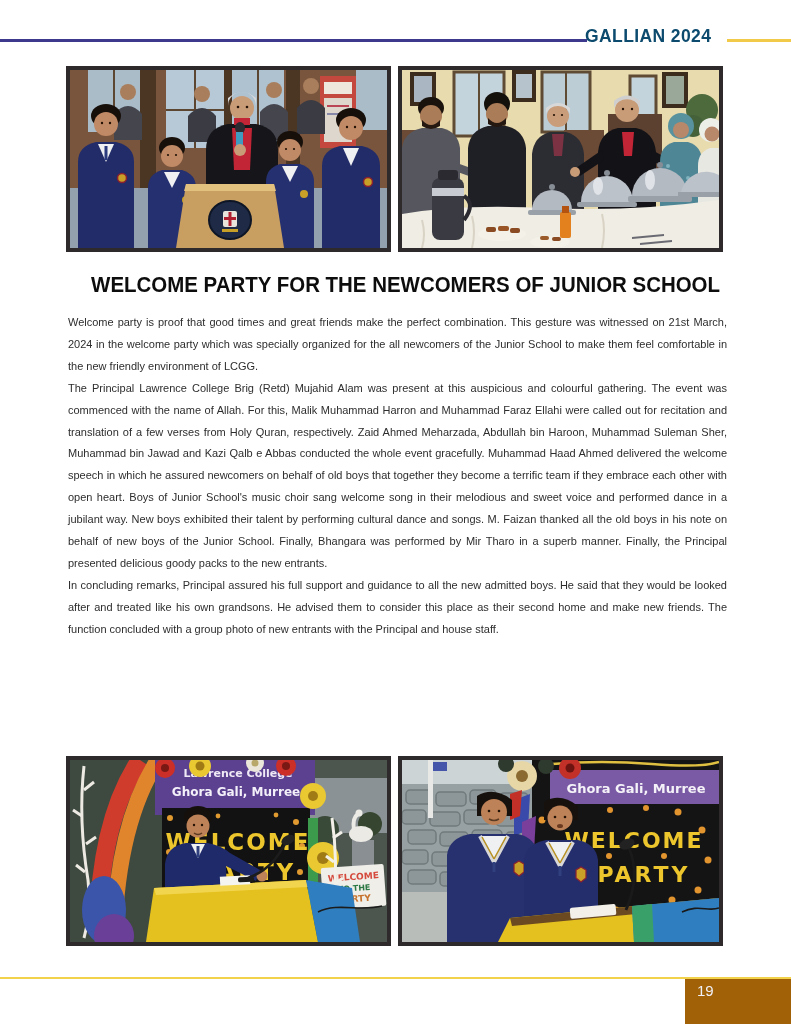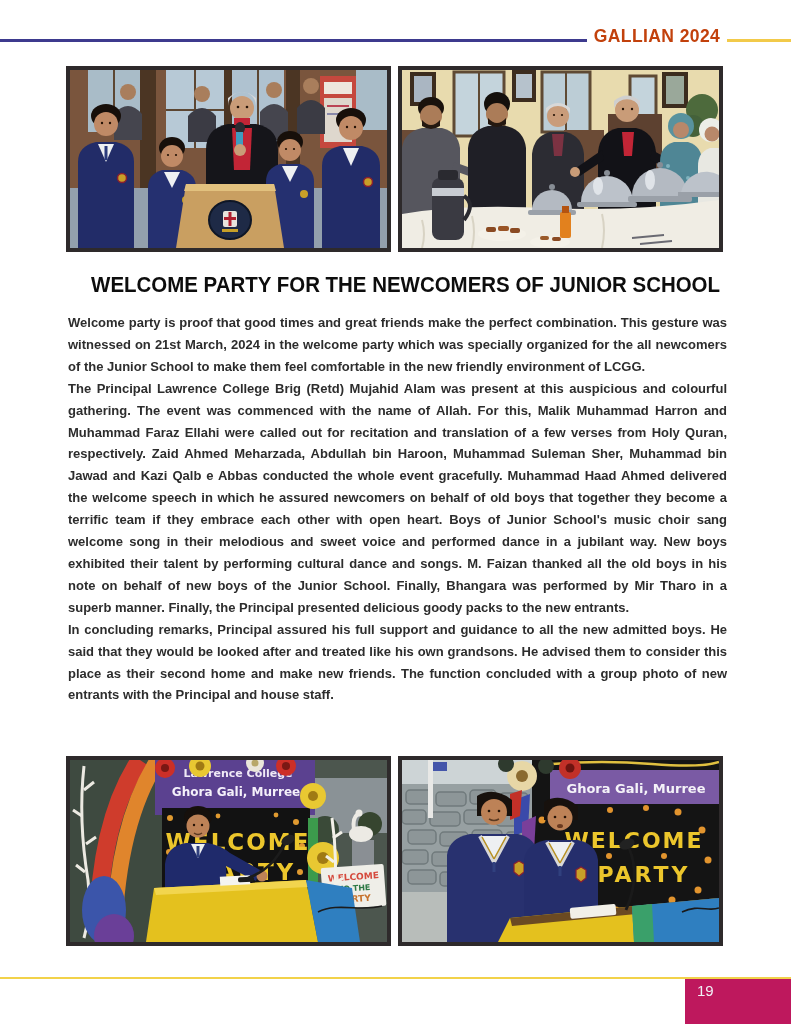--- a/index.html
+++ b/index.html
@@ -5,44 +5,44 @@
   * { margin:0; padding:0; box-sizing:border-box; }
   html,body { background:#ffffff; }
   .page {
     position:relative; width:791px; height:1024px; margin:0 auto;
     background:#ffffff; overflow:hidden;
     font-family:"Liberation Sans", sans-serif;
   }
   
   .hdr-rule-left { position:absolute; top:39px; left:0; width:587px; height:3px; background:#3d3a8e; }
   .hdr-title {
-    position:absolute; top:26px; left:585px; width:144px; text-align:center;
-    font-size:17.5px; font-weight:bold; color:#c2410c; letter-spacing:0.4px; white-space:nowrap;
+    position:absolute; top:26px; left:585px; width:144px; text-align:left;
+    font-size:17.5px; font-weight:bold; color:#0c4a6e; letter-spacing:0.4px; white-space:nowrap;
   }
   .hdr-rule-right { position:absolute; top:39px; left:727px; width:64px; height:3px; background:#f2ca4a; }
   
   .photo { position:absolute; border:4px solid #2e2a2b; background:#888; line-height:0; }
   .photo svg { display:block; }
   .photo-tl { top:66px; left:66px; }
   .photo-tr { top:66px; left:398px; }
   .photo-bl { top:756px; left:66px; }
   .photo-br { top:756px; left:398px; }
   
   .article { position:absolute; top:272px; left:68px; width:659px; color:#2d2d2d; }
   .article h1 {
     font-size:22px; font-weight:bold; color:#0d0d0d; text-align:center;
     white-space:nowrap; transform:scaleX(0.93); transform-origin:center;
     margin-bottom:14px; letter-spacing:0px;
   }
-  .article p { font-size:13px; line-height:21.9px; text-align:justify;font-weight:bold; }
+  .article p { font-size:11px; line-height:21.9px; text-align:justify; }
   
   .ftr-rule { position:absolute; top:977px; left:0; width:791px; height:2px; background:#f2d24a; }
   .page-num {
     position:absolute; top:979px; left:685px; width:106px; height:45px;
-    background:#be185d; color:#f0f0f6; font-size:15px; padding:3px 0 0 12px;
+    background:#a16207; color:#f0f0f6; font-size:15px; padding:3px 0 0 12px;
   }
   svg text { font-family:"DejaVu Sans", sans-serif; }
 </style>
 </head>
 <body>
 
 <div class="page">
 
   <div class="hdr-rule-left"></div>
   <div class="hdr-title">GALLIAN 2024</div>

